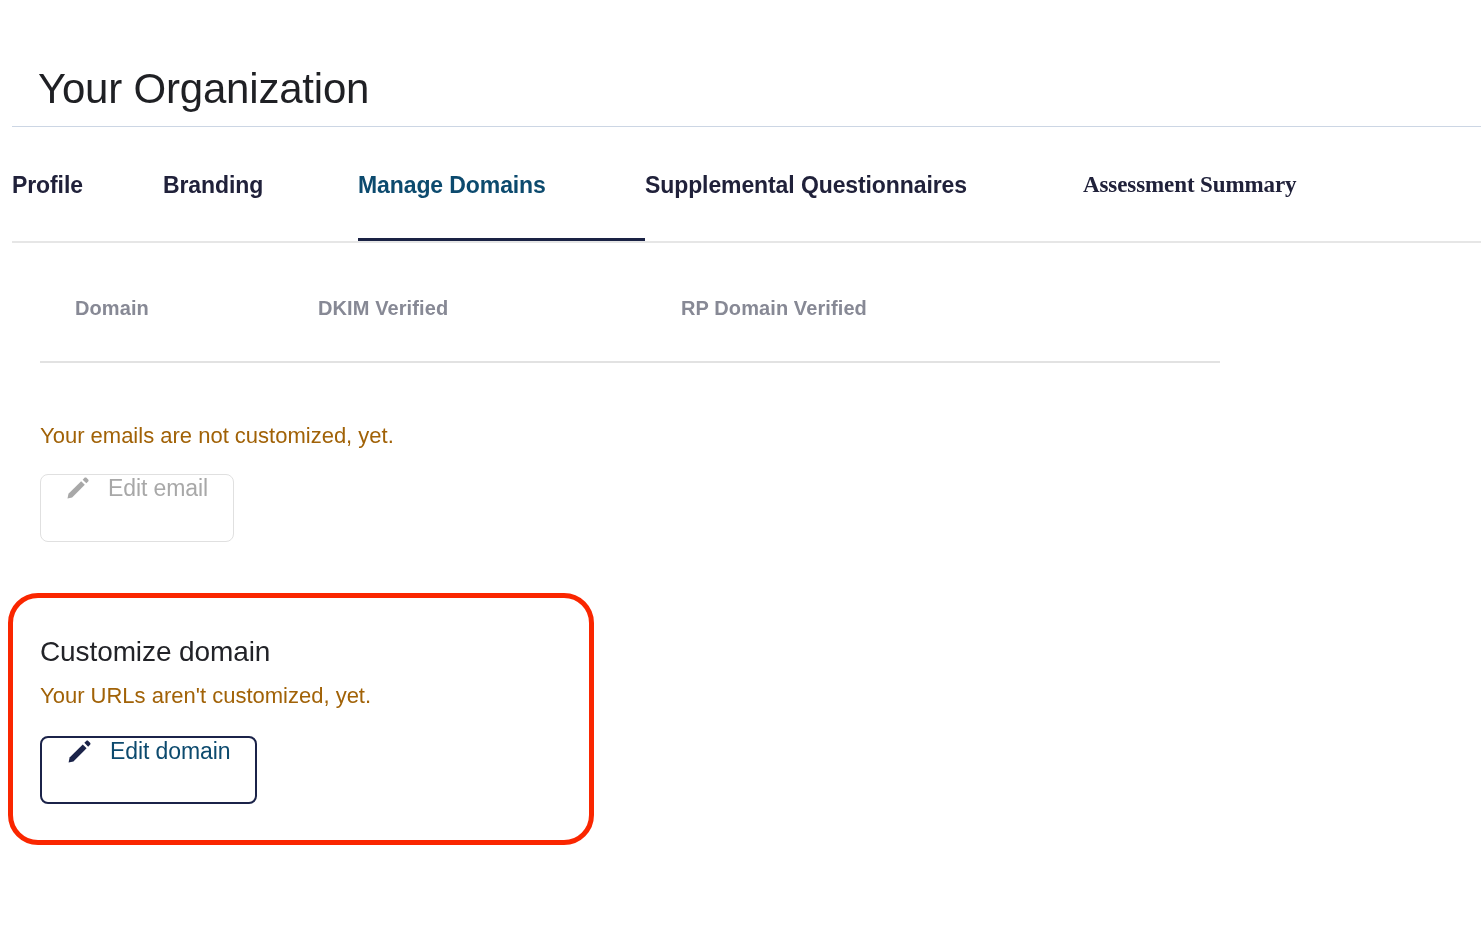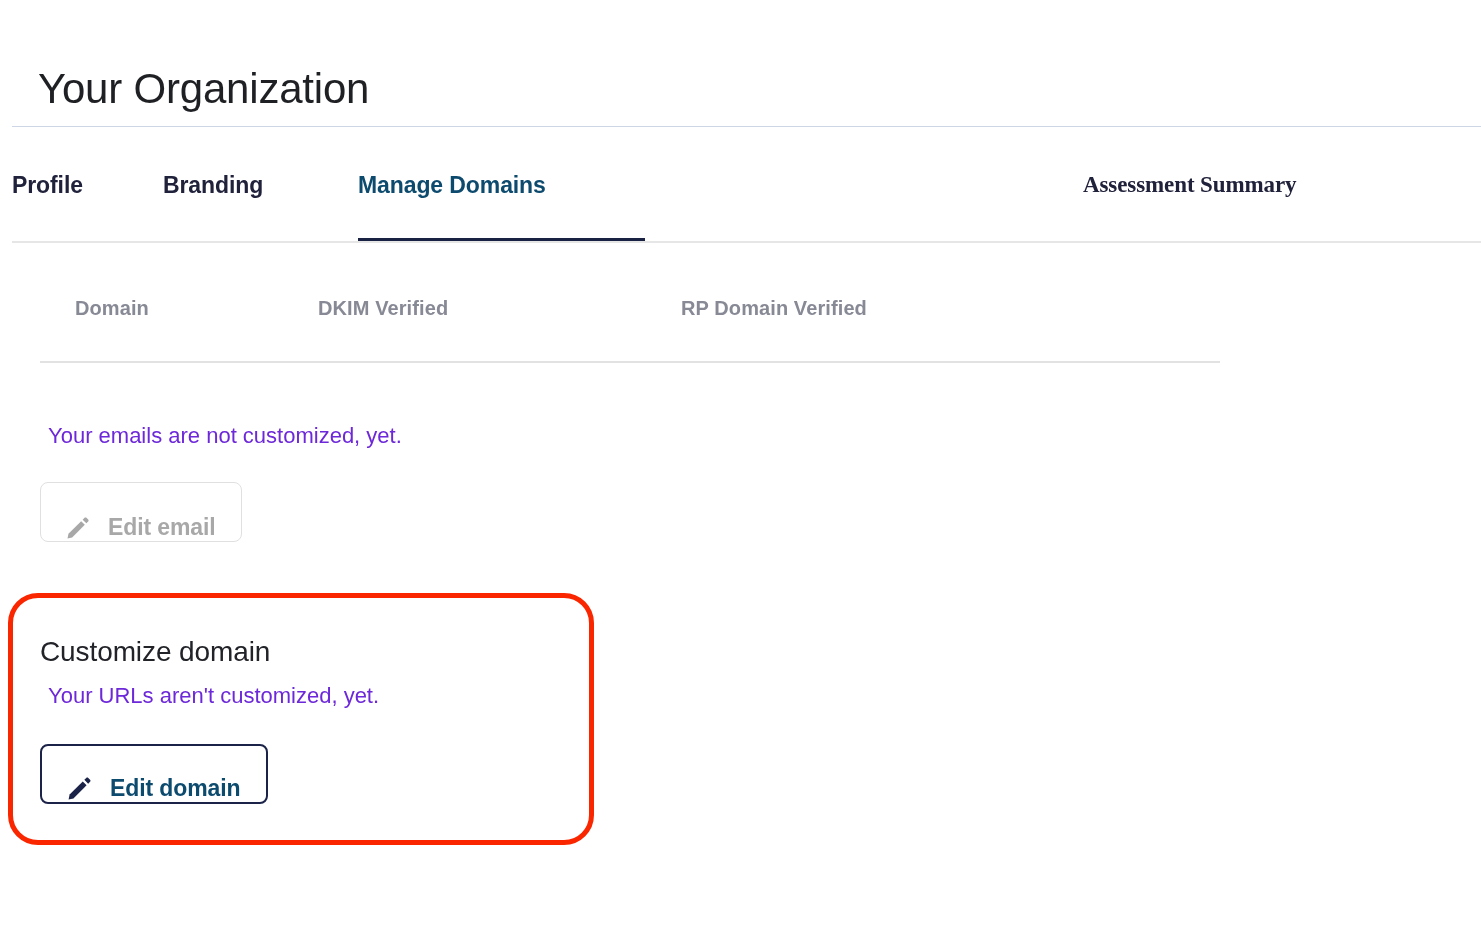--- a/index.html
+++ b/index.html
@@ -139,44 +139,44 @@
     font-weight: 400;
     color: #222328;
     line-height: 34px;
     letter-spacing: -0.1px;
     margin: 0;
     white-space: nowrap;
   }
   .section-desc {
     font-size: 22px;
     font-weight: 400;
-    color: #6d28d9;
+    color: #a16207;
     line-height: 28px;
-    margin: 8px;
+    margin: 0;
     white-space: nowrap;
   }
 
   #section-custom-email { top: 409px; }
   #section-custom-email .section-desc { margin-top: 13px; }
 
   #section-customize-domain { top: 635px; }
   #section-customize-domain .section-desc { margin-top: 13px; }
 
   
   .btn {
     display: inline-flex;
-    align-items: flex-end;
+    align-items: flex-start;
     gap: 17px;
-    height: 60px;
+    height: 68px;
     padding: 0 25px 0 24px;
     border-radius: 8px;
     background: #ffffff;
     font-family: "Liberation Sans", sans-serif;
     font-size: 23px;
-    font-weight: 700;
+    font-weight: 400;
     letter-spacing: -0.1px;
     white-space: nowrap;
     cursor: pointer;
   }
   .btn-disabled {
     border: 1px solid #e0e0e0;
     color: #a8a8a8;
     cursor: default;
   }
   .btn-primary-outline {
@@ -217,20 +217,23 @@
   </button>
 
   <button class="tab" style="left:163px; width:195px;">
     <span class="tab-label">Branding</span>
   </button>
 
   <button class="tab is-active" style="left:358px; width:287px;">
     <span class="tab-label">Manage Domains</span>
   </button>
 
+  <button class="tab" style="left:645px; width:438px;">
+    <span class="tab-label">Supplemental Questionnaires</span>
+  </button>
 
   <button class="tab" style="left:1083px; width:337px;font-family:Liberation Serif, serif;">
     <span class="tab-label">Assessment Summary</span>
   </button>
 </nav>
 
 <section class="domain-table">
   <div class="domain-table-head">
     <div class="col-head col-domain">Domain</div>
     <div class="col-head col-dkim">DKIM Verified</div>

